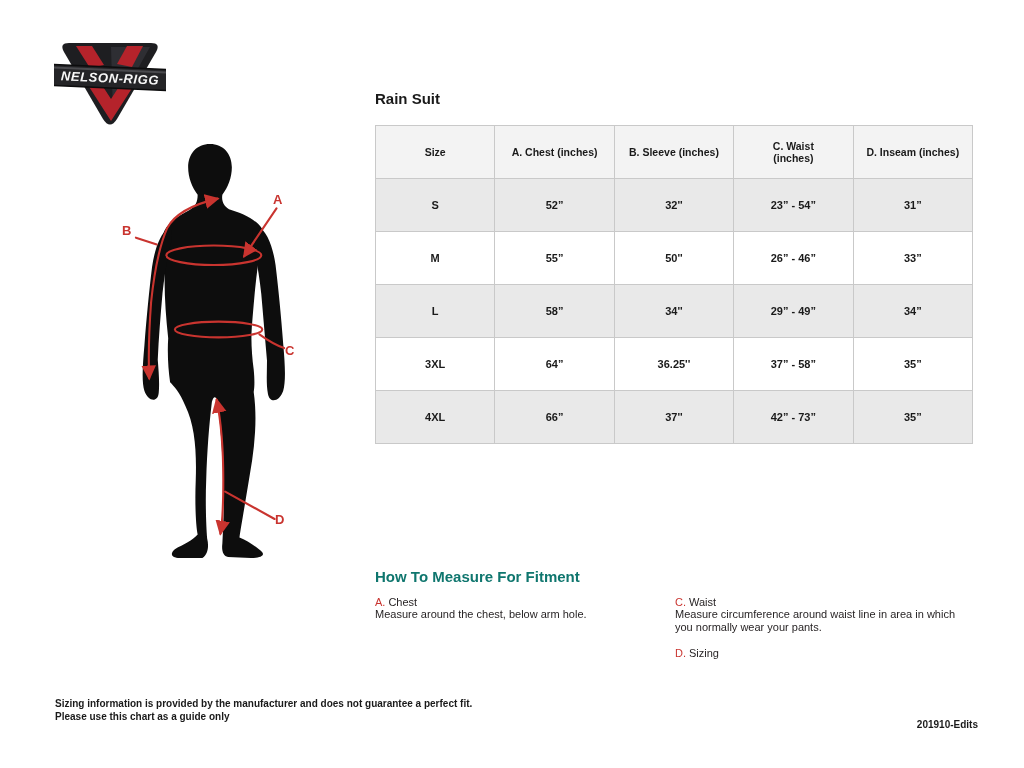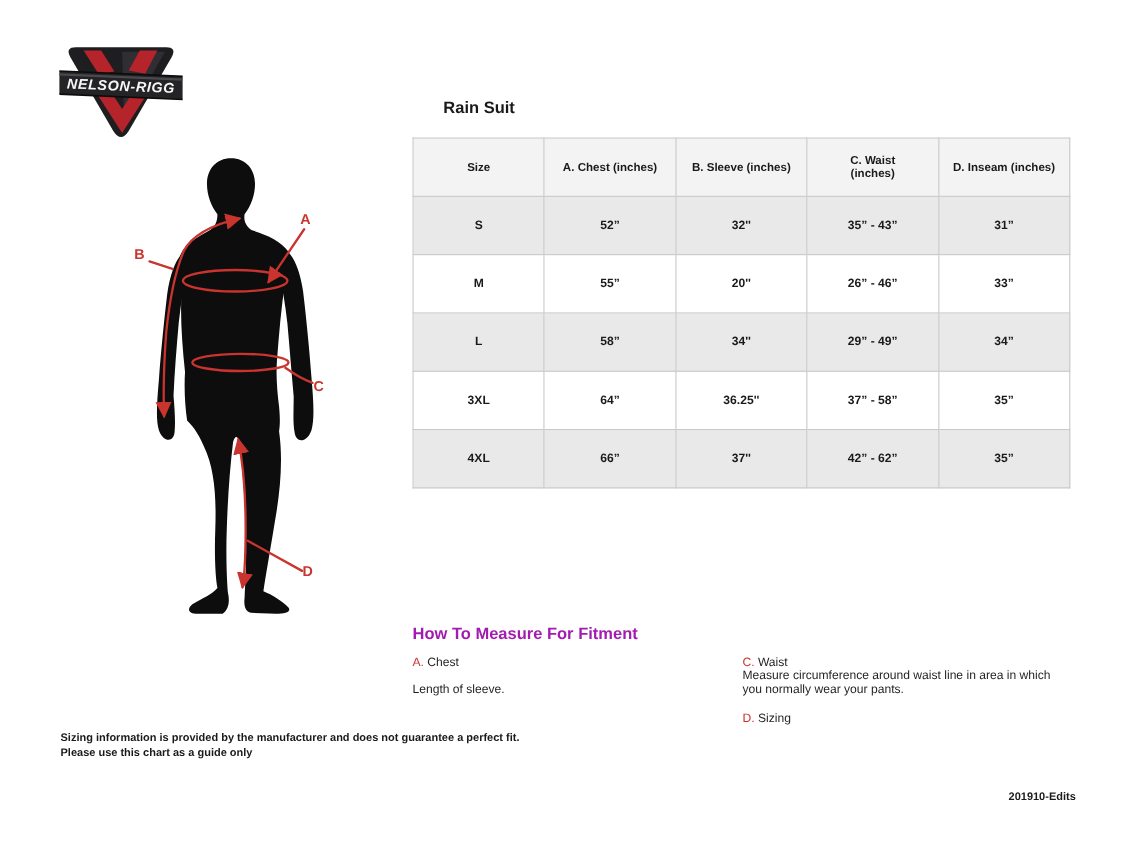--- a/index.html
+++ b/index.html
@@ -26,21 +26,21 @@
     line-height:1;
   }
   .label-a { left:158px; top:53px; }
   .label-b { left:7px;  top:84px; }
   .label-c { left:170px; top:204px; }
   .label-d { left:160px; top:373px; }
 
   
   .chart-title {
     position:absolute; left:375px; top:90px;
-    font-size:15px; font-weight:bold; color:#1a1a1a;margin-left:28px;
+    font-size:15px; font-weight:bold; color:#1a1a1a;
   }
 
   
   .size-table-wrap { position:absolute; left:375px; top:125px; width:491px; }
   table.size-table {
     width:598px; border-collapse:collapse; table-layout:fixed;
   }
   table.size-table th, table.size-table td {
     border:1px solid #c9c9c9;
     height:53px;
@@ -54,33 +54,33 @@
   table.size-table thead th {
     background:#f3f3f3;
     white-space:pre-line;
     font-size:10.5px;
   }
   table.size-table tbody tr:nth-child(odd)  td { background:#e9e9e9; }
   table.size-table tbody tr:nth-child(even) td { background:#ffffff; }
 
   
   .howto { position:absolute; left:375px; top:568px; width:605px; }
-  .howto-title { font-size:15px; font-weight:bold; color:#a21caf; margin-bottom:11px; }
+  .howto-title { font-size:15px; font-weight:bold; color:#0f766e; margin-bottom:11px; }
   .howto-cols { display:flex; }
   .howto-col-left  { width:300px; }
   .howto-col-right { width:295px; }
   .measure-item { margin-bottom:13px; }
   .measure-head { font-size:11px; font-weight:normal; color:#231f20; }
   .measure-letter { color:#c9342f; }
   .measure-name { margin-left:3px; }
   .measure-desc { font-size:11px; color:#231f20; line-height:1.18; }
 
   
   .disclaimer {
-    position:absolute; left:55px; top:665px;
+    position:absolute; left:55px; top:697px;
     font-size:10px; font-weight:bold; color:#1a1a1a; line-height:1.3;
   }
   .doc-id {
     position:absolute; right:46px; top:719px;
     font-size:10px; font-weight:bold; color:#1a1a1a;
   }
 </style>
 </head>
 <body>
 
@@ -176,27 +176,27 @@
           <th>C. Waist
 (inches)</th>
           <th>D. Inseam (inches)</th>
         </tr>
     </thead>
     <tbody>
         <tr>
           <td>S</td>
           <td>52”</td>
           <td>32''</td>
-          <td>35” - 43”</td>
+          <td>23” - 54”</td>
           <td>31”</td>
         </tr>
         <tr>
           <td>M</td>
           <td>55”</td>
-          <td>20''</td>
+          <td>50''</td>
           <td>26” - 46”</td>
           <td>33”</td>
         </tr>
         <tr>
           <td>L</td>
           <td>58”</td>
           <td>34''</td>
           <td>29” - 49”</td>
           <td>34”</td>
         </tr>
@@ -204,36 +204,36 @@
           <td>3XL</td>
           <td>64”</td>
           <td>36.25''</td>
           <td>37” - 58”</td>
           <td>35”</td>
         </tr>
         <tr>
           <td>4XL</td>
           <td>66”</td>
           <td>37''</td>
-          <td>42” - 62”</td>
+          <td>42” - 73”</td>
           <td>35”</td>
         </tr>
       </tbody>
   </table>
 </div>
 
 <div class="howto">
   <div class="howto-title">How To Measure For Fitment</div>
   <div class="howto-cols">
     <div class="howto-col-left">
         <div class="measure-item">
           <div class="measure-head"><span class="measure-letter">A.</span><span class="measure-name">Chest</span></div>
-        </div>
-        <div class="measure-item">
-          <div class="measure-desc">Length of sleeve.</div>
+          <div class="measure-desc">Measure around the chest, below arm hole.</div>
+        </div>
+        <div class="measure-item">
         </div>
       </div>
     <div class="howto-col-right">
         <div class="measure-item">
           <div class="measure-head"><span class="measure-letter">C.</span><span class="measure-name">Waist</span></div>
           <div class="measure-desc">Measure circumference around waist line in area in which you normally wear your pants.</div>
         </div>
         <div class="measure-item">
           <div class="measure-head"><span class="measure-letter">D.</span><span class="measure-name">Sizing</span></div>
         </div>

